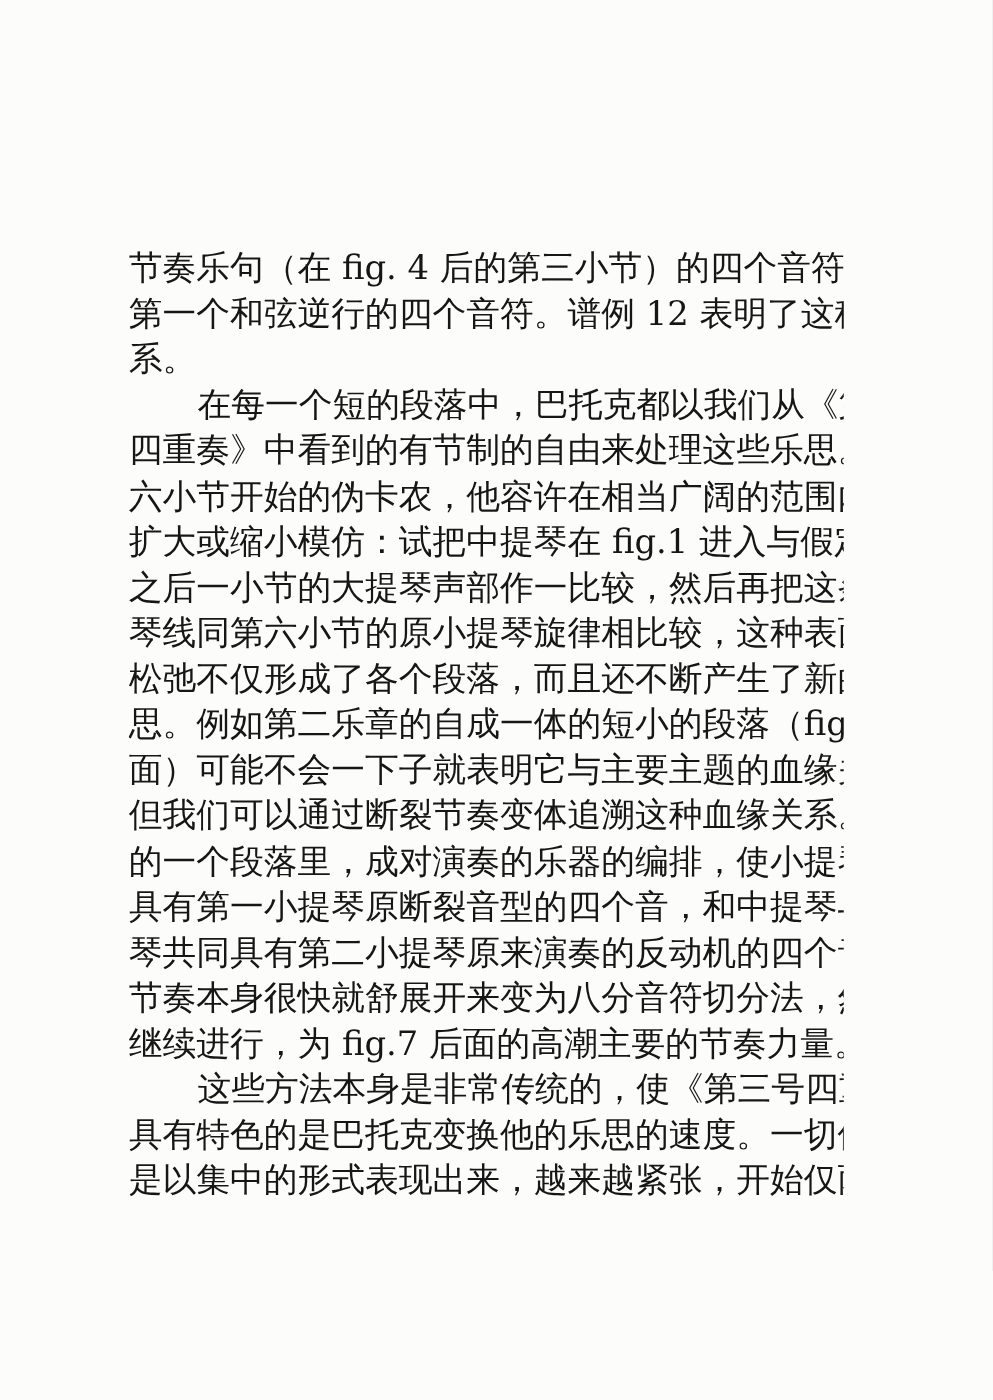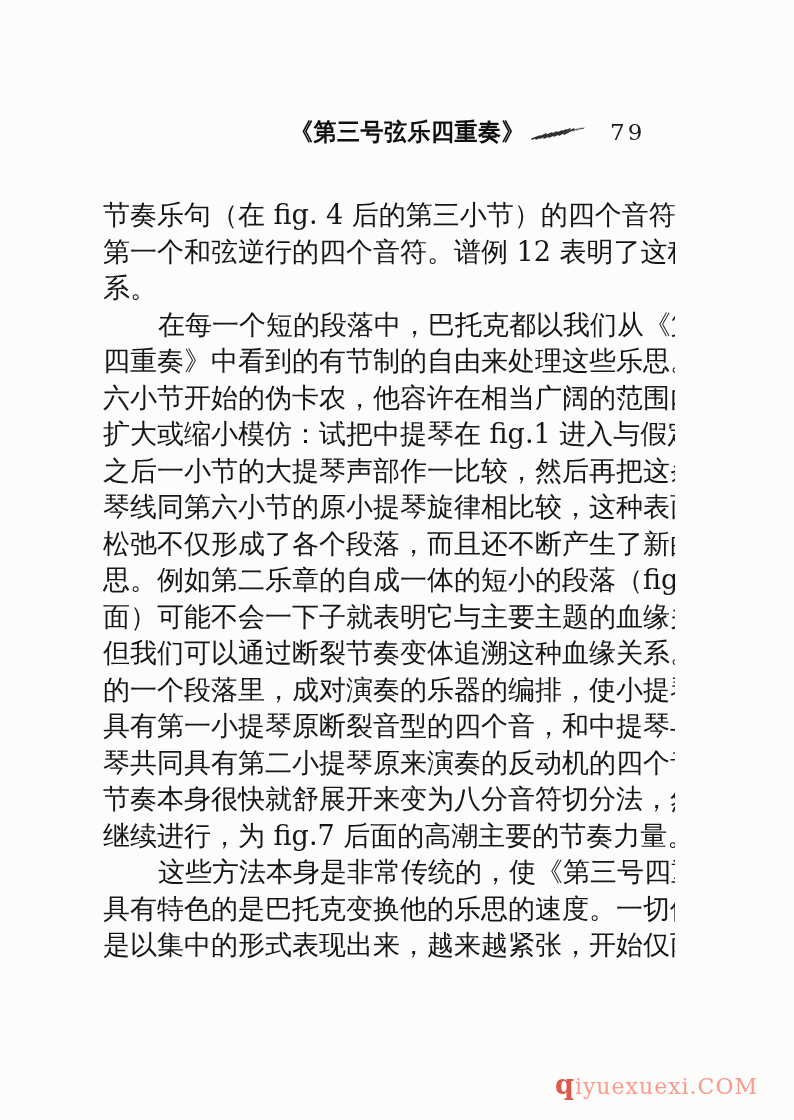--- a/index.html
+++ b/index.html
@@ -61,43 +61,20 @@
   .watermark .wm-rest {
     color: #f89b8d;
     font-weight: 500;
   }
 </style>
 </head>
 <body>
 
 <div class="page">
 
-  <div class="header">
-    <div class="chapter-title">《第三号弦乐四重奏》</div>
-    <div class="flourish">
-      <svg width="60" height="18" viewBox="0 0 60 18" aria-hidden="true">
-        <g stroke="#2b2b2b" stroke-width="1.6" stroke-linecap="round" fill="none">
-          <path d="M5 15 L13 12"></path>
-          <path d="M9 15 L19 10"></path>
-          <path d="M13 14 L25 9"></path>
-          <path d="M17 14 L30 8"></path>
-          <path d="M22 13 L35 7"></path>
-          <path d="M27 12 L39 6"></path>
-          <path d="M32 11 L43 5"></path>
-          <path d="M37 10 L47 5"></path>
-        </g>
-        <g stroke="#2b2b2b" stroke-width="0.9" stroke-linecap="round" fill="none">
-          <path d="M46 7 L50 5"></path>
-          <path d="M50 6 L54 4"></path>
-          <path d="M54 5 L57 4"></path>
-        </g>
-      </svg>
-    </div>
-    <div class="page-number">79</div>
-  </div>
 
   <div class="body-text">
     <div class="line">节奏乐句（在 fig. 4 后的第三小节）的四个音符只是</div>
     <div class="line">第一个和弦逆行的四个音符。谱例 12 表明了这种联</div>
     <div class="line short">系。</div>
     <div class="line indent">在每一个短的段落中，巴托克都以我们从《第二号</div>
     <div class="line">四重奏》中看到的有节制的自由来处理这些乐思。从第</div>
     <div class="line">六小节开始的伪卡农，他容许在相当广阔的范围内任意</div>
     <div class="line">扩大或缩小模仿：试把中提琴在 fig.1 进入与假定在它</div>
     <div class="line">之后一小节的大提琴声部作一比较，然后再把这条大提</div>
@@ -109,17 +86,14 @@
     <div class="line">的一个段落里，成对演奏的乐器的编排，使小提琴共同</div>
     <div class="line">具有第一小提琴原断裂音型的四个音，和中提琴与大提</div>
     <div class="line">琴共同具有第二小提琴原来演奏的反动机的四个音。但</div>
     <div class="line">节奏本身很快就舒展开来变为八分音符切分法，然后又</div>
     <div class="line short">继续进行，为 fig.7 后面的高潮主要的节奏力量。</div>
     <div class="line indent">这些方法本身是非常传统的，使《第三号四重奏》</div>
     <div class="line">具有特色的是巴托克变换他的乐思的速度。一切似乎都</div>
     <div class="line short">是以集中的形式表现出来，越来越紧张，开始仅两三分</div>
   </div>
 
-  <div class="watermark">
-    <span class="wm-initial">q</span><span class="wm-rest">iyuexuexi.COM</span>
-  </div>
 
 </div>
 
 </body></html>

